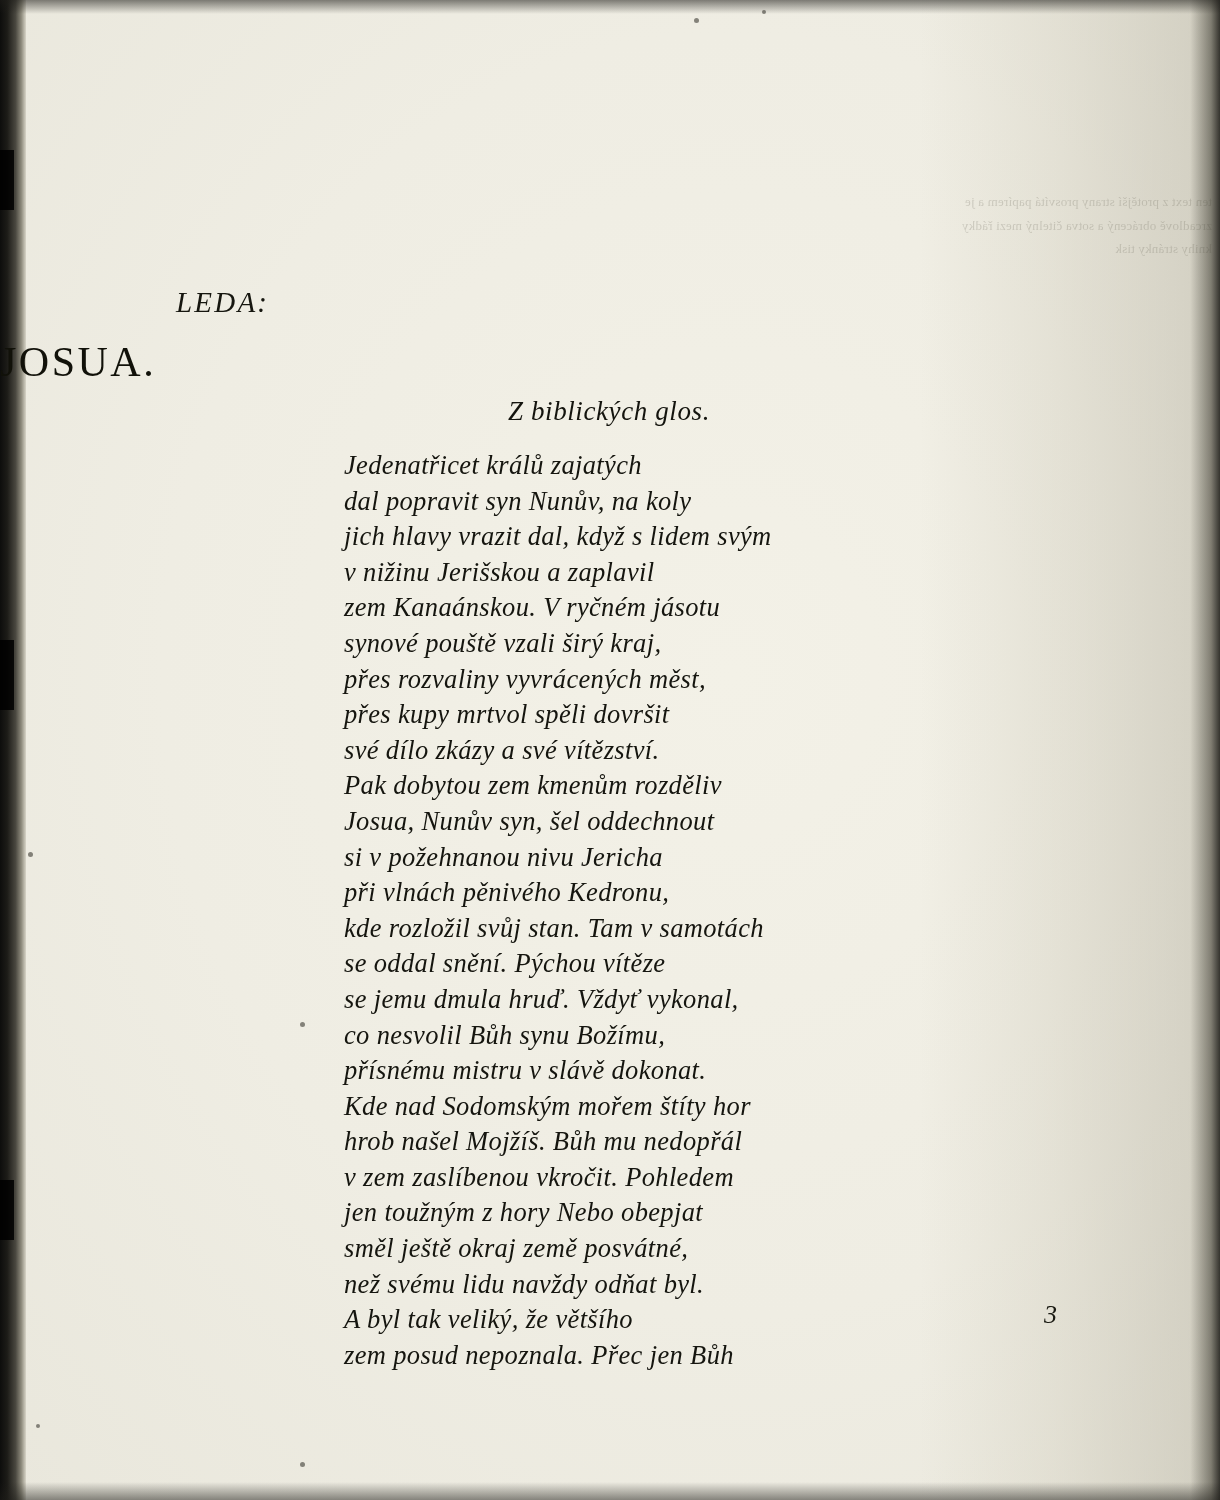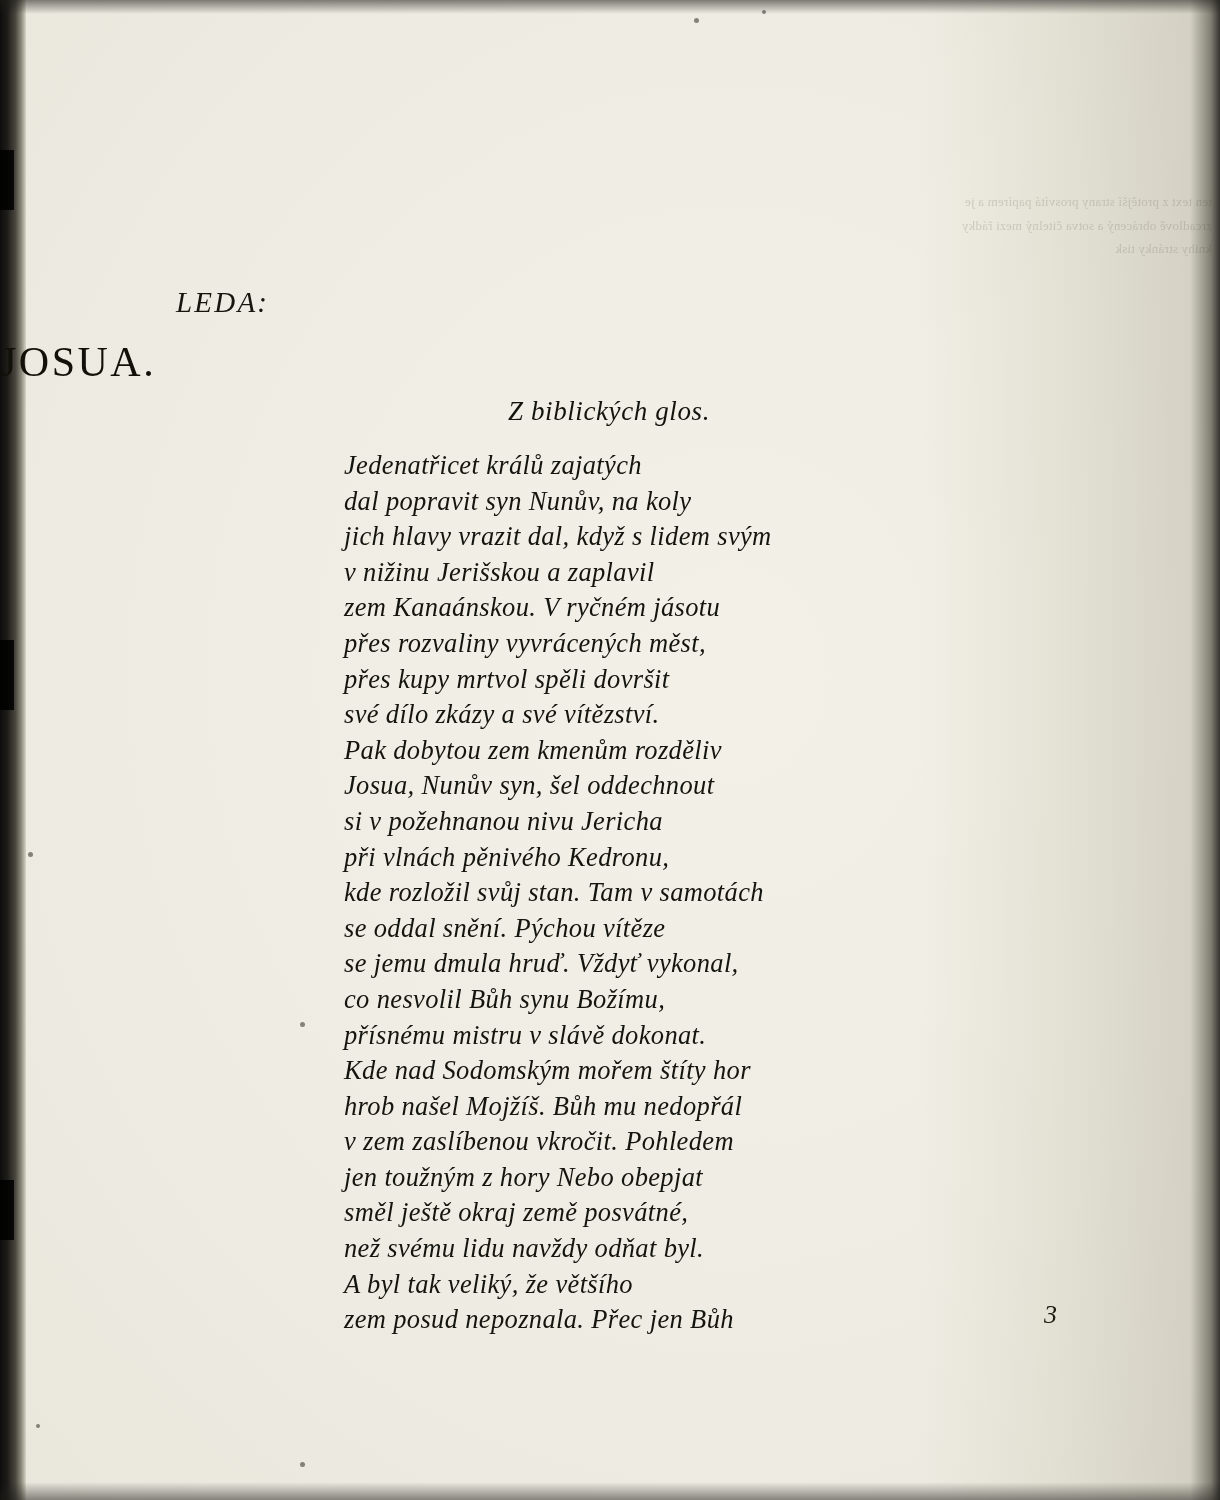--- a/index.html
+++ b/index.html
@@ -193,20 +193,21 @@
     <div class="poem-title">JOSUA.</div>
 
     <div class="poem-subtitle">Z biblických glos.</div>
 
     <div class="poem-body">
       <span class="ln">Jedenatřicet králů zajatých</span>
       <span class="ln">dal popravit syn Nunův, na koly</span>
       <span class="ln">jich hlavy vrazit dal, když s lidem svým</span>
       <span class="ln">v nižinu Jerišskou a zaplavil</span>
       <span class="ln">zem Kanaánskou. V ryčném jásotu</span>
+      <span class="ln">synové pouště vzali širý kraj,</span>
       <span class="ln">přes rozvaliny vyvrácených měst,</span>
       <span class="ln">přes kupy mrtvol spěli dovršit</span>
       <span class="ln">své dílo zkázy a své vítězství.</span>
       <span class="ln">Pak dobytou zem kmenům rozděliv</span>
       <span class="ln">Josua, Nunův syn, šel oddechnout</span>
       <span class="ln">si v požehnanou nivu Jericha</span>
       <span class="ln">při vlnách pěnivého Kedronu,</span>
       <span class="ln">kde rozložil svůj stan. Tam v samotách</span>
       <span class="ln">se oddal snění. Pýchou vítěze</span>
       <span class="ln">se jemu dmula hruď. Vždyť vykonal,</span>

